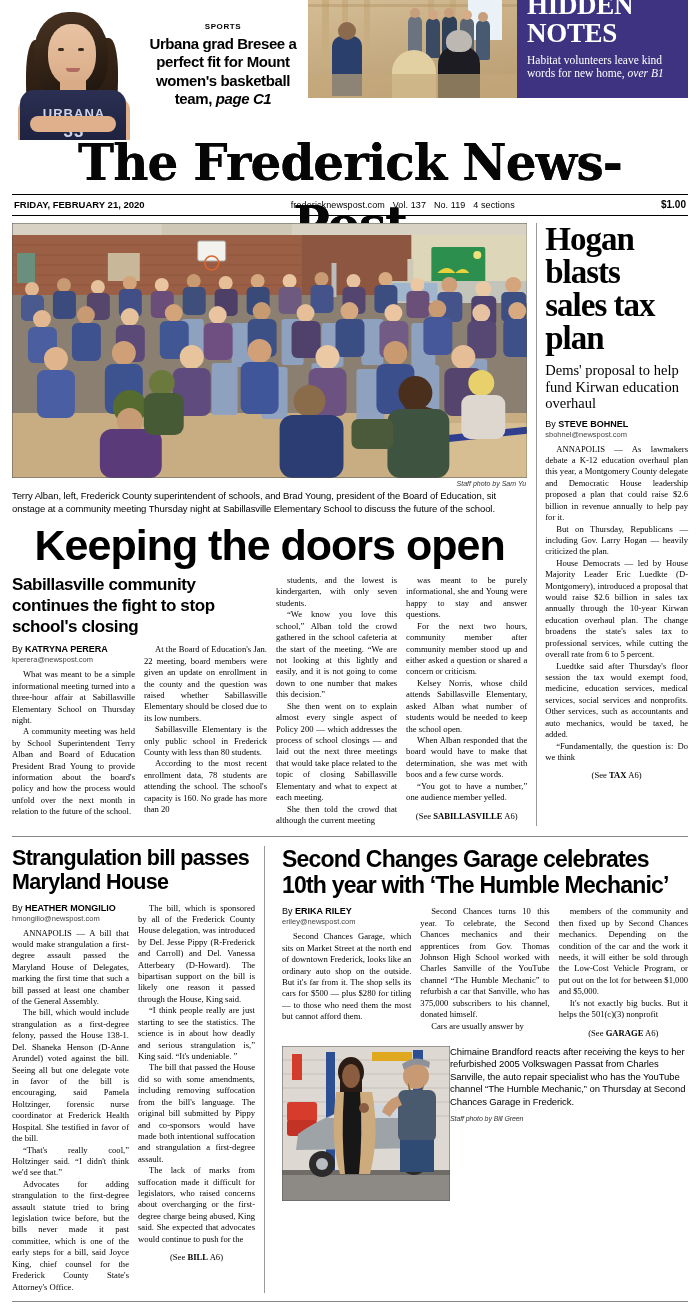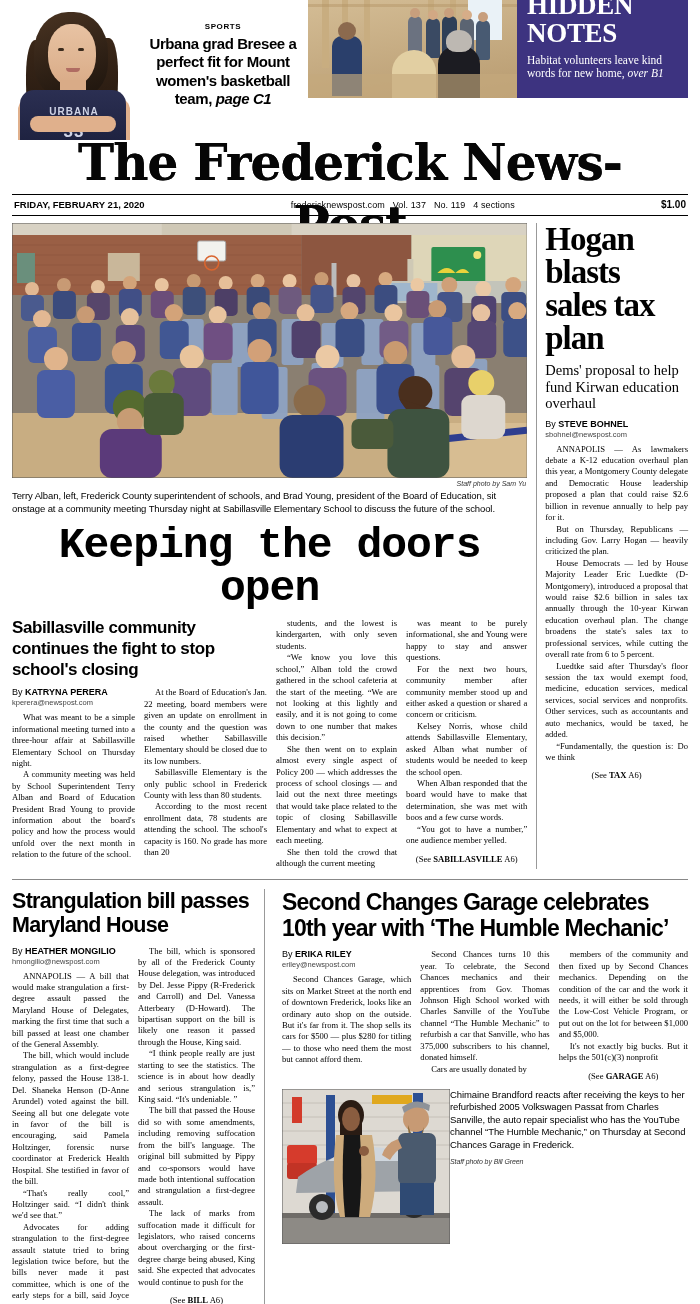--- a/index.html
+++ b/index.html
@@ -39,21 +39,21 @@
   .bb-jersey { position:absolute; left:8px; top:84px; width:106px; height:52px;
     background:linear-gradient(180deg,#2b2f52,#1e2240); border-radius:14px 14px 0 0; }
   .bb-shoulderL { position:absolute; left:6px; top:92px; width:26px; height:44px;
     background:#e0b08c; border-radius:12px 4px 0 0;}
   .bb-shoulderR { position:absolute; left:92px; top:92px; width:26px; height:44px;
     background:#e0b08c; border-radius:4px 12px 0 0;}
   .bb-arms { position:absolute; left:18px; top:110px; width:86px; height:16px;
     background:#e0b08c; border-radius:8px; }
   .bb-text { position:absolute; left:26px; top:100px; width:72px; text-align:center;
     color:#cfd3e6; font-family:"Liberation Sans", sans-serif; font-weight:bold;
-    font-size:10px; letter-spacing:1px; }
+    font-size:13px; letter-spacing:1px; }
   .bb-num { position:absolute; left:30px; top:116px; width:64px; text-align:center;
     color:#cfd3e6; font-family:"Liberation Sans", sans-serif; font-weight:bold;
     font-size:17px; letter-spacing:1px; }
 
   .promo-text { flex:1; padding-top:16px; padding-left:4px; }
   .kicker {
     font-family:"Liberation Sans", sans-serif; font-weight:bold;
     font-size:8px; letter-spacing:0.6px; text-align:center; margin-bottom:4px;
   }
   .promo-head {
@@ -118,21 +118,21 @@
   }
   .credit {
     text-align:right; font-family:"Liberation Sans", sans-serif;
     font-size:7px; font-style:italic; color:#333; padding:2px 1px 0 0;
   }
   .caption {
     font-family:"Liberation Sans", sans-serif; font-size:9.5px;
     line-height:1.32; margin-top:3px; letter-spacing:-0.1px;
   }
   .main-head {
-    font-family:Liberation Mono, monospace; font-weight:bold;
+    font-family:Liberation Sans, sans-serif; font-weight:bold;
     font-size:43px; text-align:center; line-height:1.0;
     margin:9px 0 8px 0; letter-spacing:-1px;
   }
   .deck {
     font-family:"Liberation Sans", sans-serif; font-size:17px;
     line-height:1.22; letter-spacing:-0.4px; margin-bottom:7px;font-weight:bold;
   }
   .cols3 { display:flex; gap:9px; }
   .cols3 > .col { flex:1; }
   .byline {
@@ -560,21 +560,21 @@
             <span>ERIKA RILEY</span>
           </div>
           <div class="email">eriley@newspost.com</div>
           <div class="body">
             <p>Second Chances Garage, which sits on Market Street at the north end of downtown Frederick, looks like an ordinary auto shop on the outside. But it's far from it. The shop sells its cars for $500 — plus $280 for titling — to those who need them the most but cannot afford them.</p>
           </div>
         </div>
         <div class="col">
           <div class="body">
             <p>Second Chances turns 10 this year. To celebrate, the Second Chances mechanics and their apprentices from Gov. Thomas Johnson High School worked with Charles Sanville of the YouTube channel “The Humble Mechanic” to refurbish a car that Sanville, who has 375,000 subscribers to his channel, donated himself.</p>
-            <p>Cars are usually donated by</p>
+            <p>Cars are usually answer by</p>
           </div>
         </div>
         <div class="col">
           <div class="body">
             <p>members of the community and then fixed up by Second Chances mechanics. Depending on the condition of the car and the work it needs, it will either be sold through the Low-Cost Vehicle Program, or put out on the lot for between $1,000 and $5,000.</p>
             <p>It's not exactly big bucks. But it helps the 501(c)(3) nonprofit</p>
           </div>
           <div class="jump">
             <span>(See</span>
             <b>GARAGE</b>

